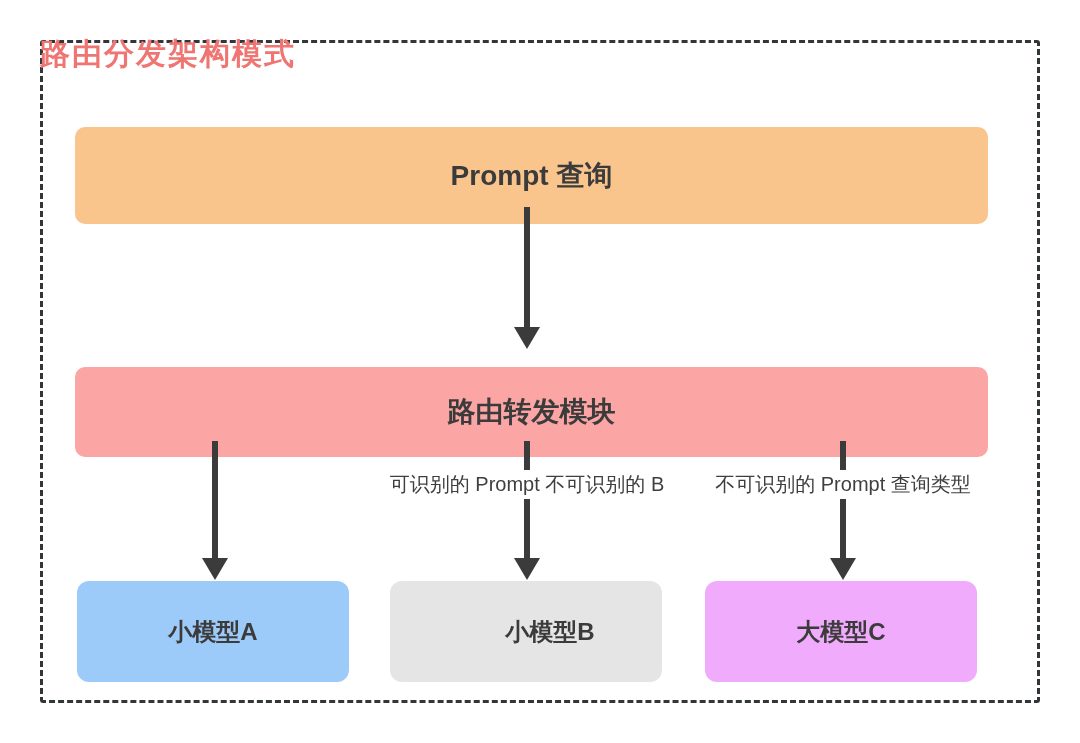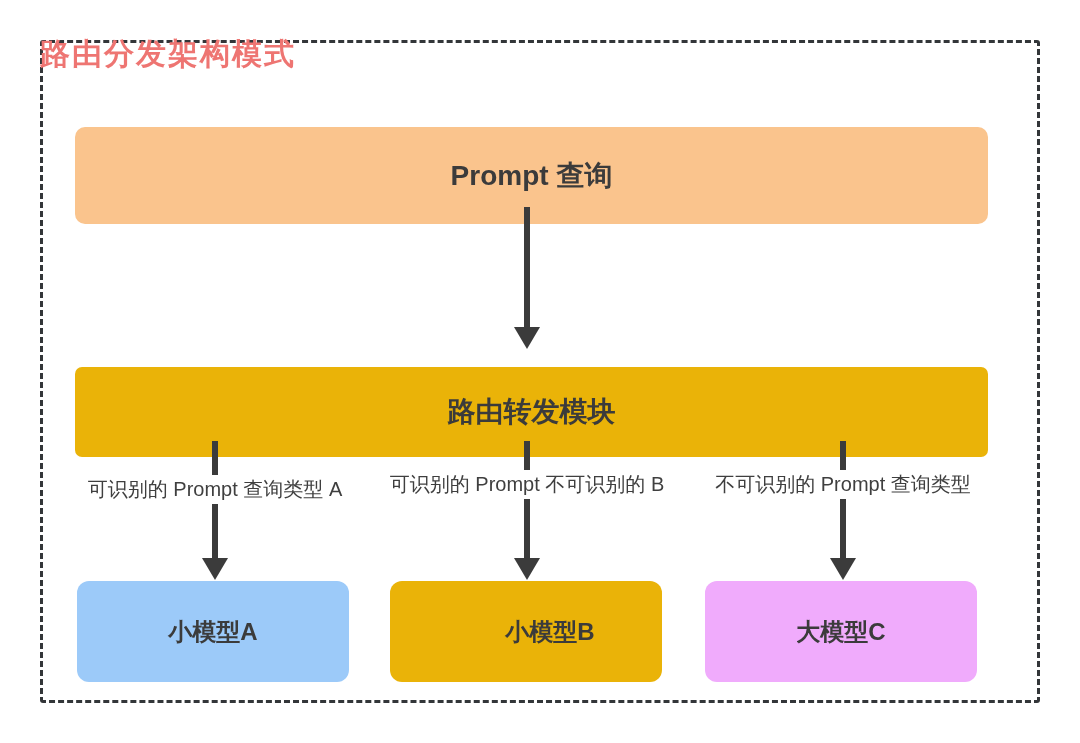--- a/index.html
+++ b/index.html
@@ -119,44 +119,43 @@
 
   <div class="node node-wide node-prompt" style="background-color: rgb(250, 196, 141);">
     <span>Prompt 查询</span>
   </div>
 
   <div class="arrow arrow-top">
     <div class="shaft"></div>
     <div class="head"></div>
   </div>
 
-  <div class="node node-wide node-router" style="background-color: #eab308; border-radius: 7px;">
+  <div class="node node-wide node-router" style="background-color: #fca5a5;">
     <span>路由转发模块</span>
   </div>
 
   <div class="arrow arrow-down-a">
     <div class="shaft"></div>
     <div class="head"></div>
   </div>
   <div class="arrow arrow-down-b">
     <div class="shaft"></div>
     <div class="head"></div>
   </div>
   <div class="arrow arrow-down-c">
     <div class="shaft"></div>
     <div class="head"></div>
   </div>
 
-  <div class="edge-label edge-label-a">可识别的 Prompt 查询类型 A</div>
   <div class="edge-label edge-label-b">可识别的 Prompt 不可识别的 B</div>
   <div class="edge-label edge-label-c">不可识别的 Prompt 查询类型</div>
 
   <div class="node node-leaf node-model-a" style="background-color: rgb(156, 202, 249);">
     <span>小模型A</span>
   </div>
-  <div class="node node-leaf node-model-b" style="background-color: #eab308; padding-left: 48px;">
+  <div class="node node-leaf node-model-b" style="background-color: #e5e5e5; padding-left: 48px;">
     <span>小模型B</span>
   </div>
   <div class="node node-leaf node-model-c" style="background-color: #f0abfc;">
     <span>大模型C</span>
   </div>
 
 </div>
 
 </body></html>

